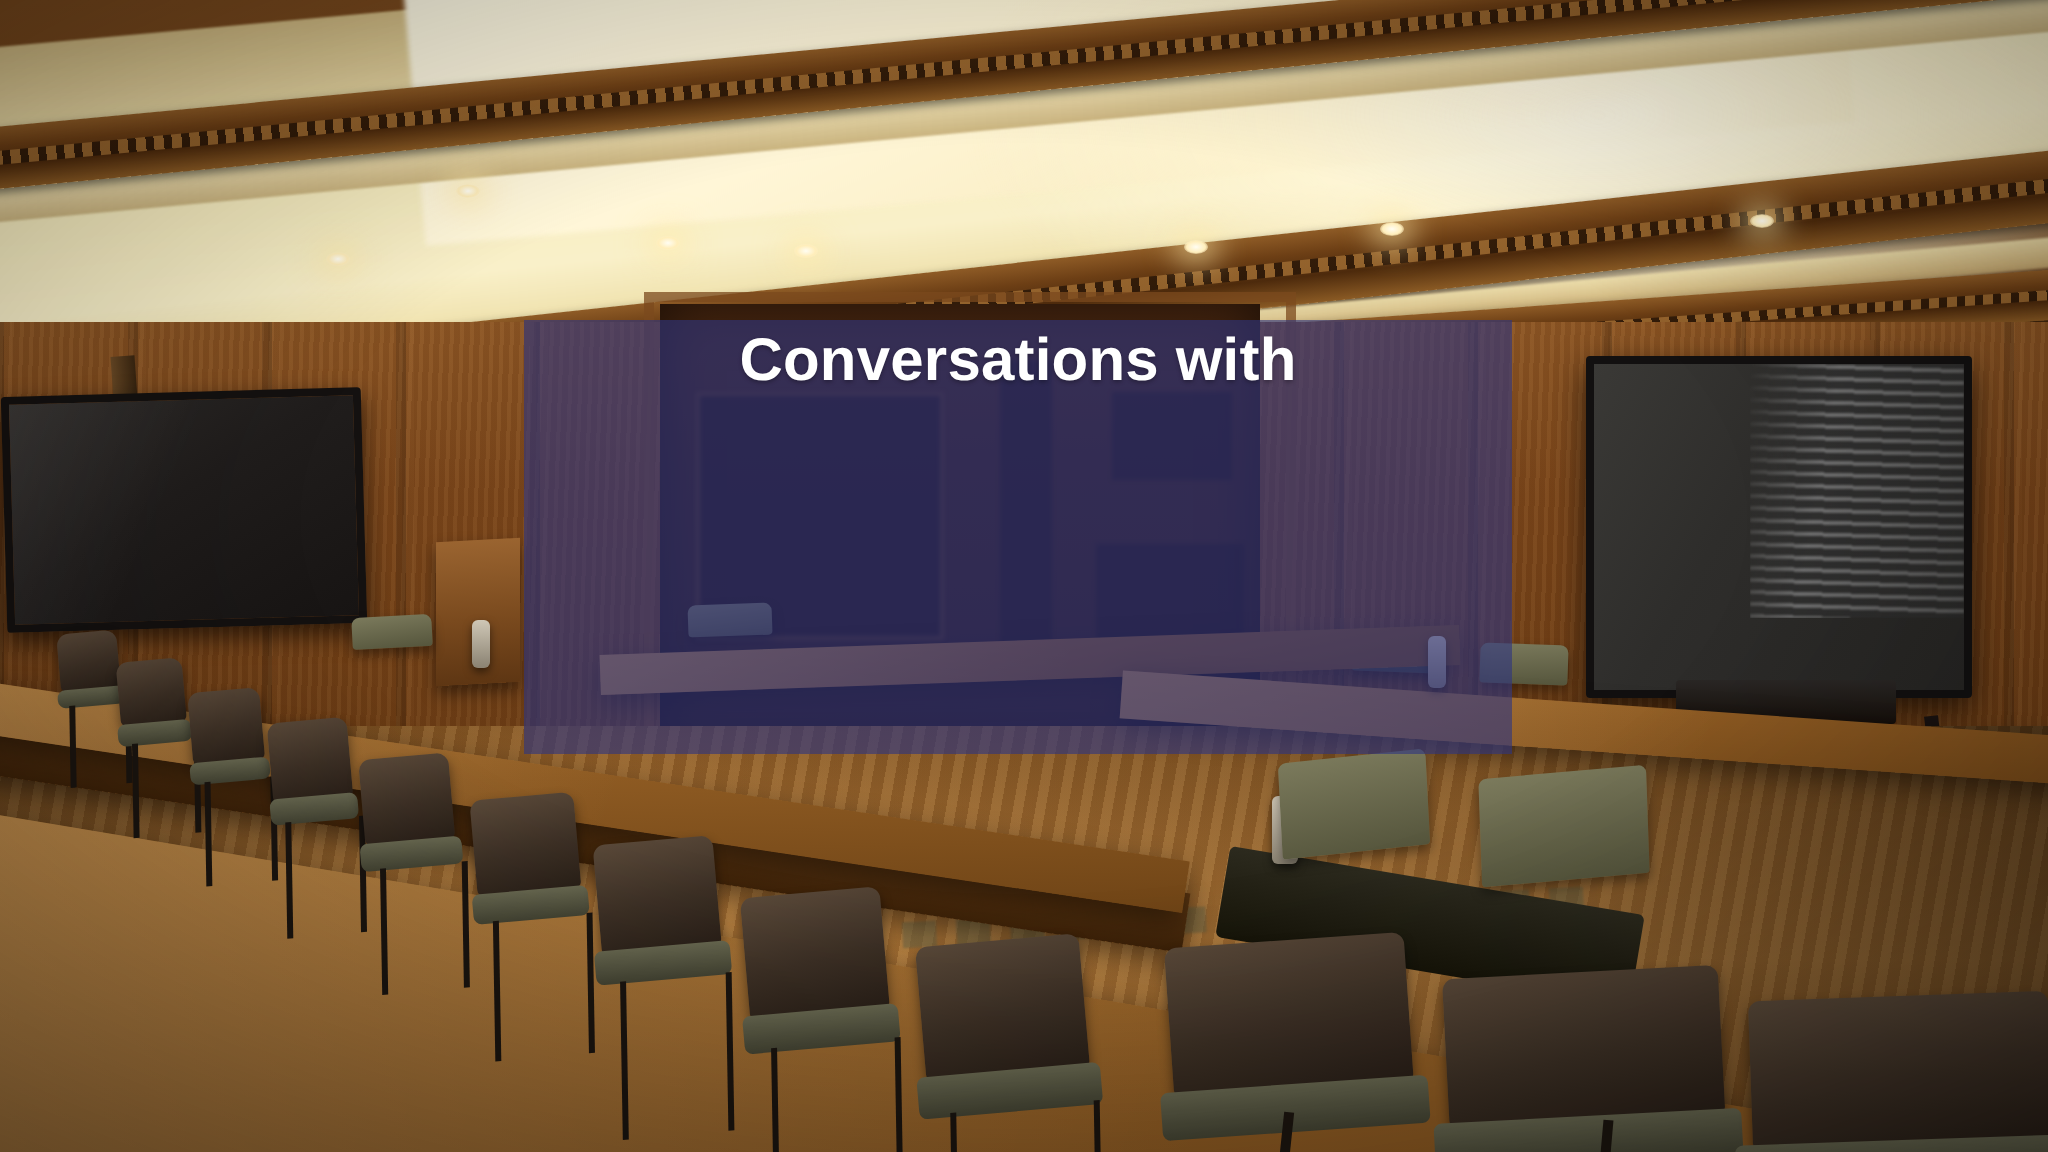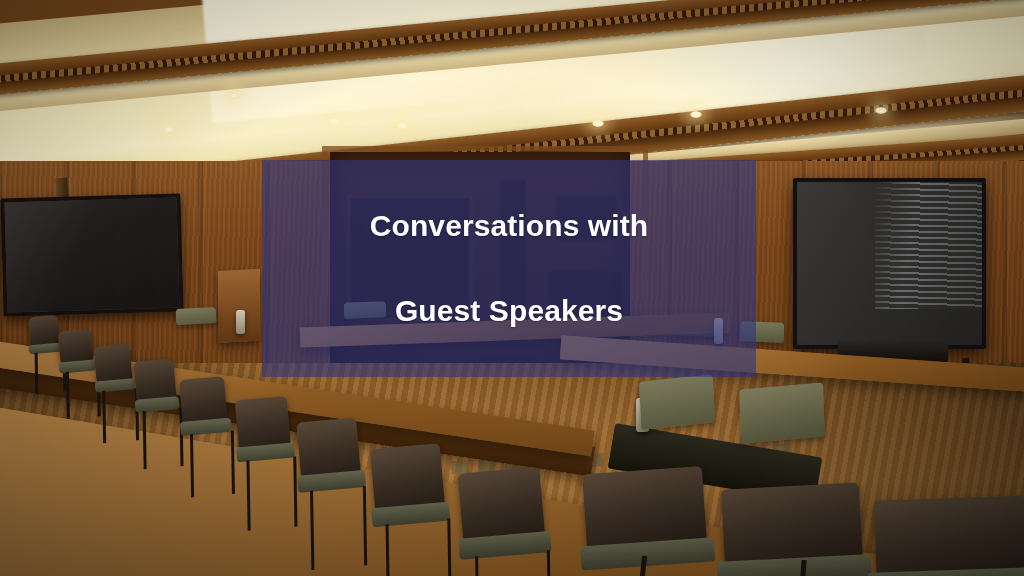--- a/index.html
+++ b/index.html
@@ -154,21 +154,21 @@
   .olive-chair{position:absolute;background:linear-gradient(175deg,#7b7a5c,#55553c);border-radius:4px 4px 2px 2px;
     box-shadow:0 3px 6px rgba(0,0,0,.4);}
   .leg{position:absolute;background:#1d1610;}
 
   .vignette{position:absolute;inset:0;pointer-events:none;
     background:radial-gradient(ellipse 78% 72% at 50% 45%,rgba(0,0,0,0) 45%,rgba(0,0,0,.38) 100%);}
   .photo-blur{position:absolute;inset:0;pointer-events:none;backdrop-filter:blur(.35px);}
 
   
   .overlay-card{position:absolute;display:flex;flex-direction:column;
-    align-items:center;justify-content:center;box-sizing:border-box;}
+    align-items:center;justify-content:flex-start;box-sizing:border-box;}
   .overlay-tint{position:absolute;inset:0;}
   .title{position:relative;margin:0;text-align:center;color:#fff;
     font-weight:700;font-size:30px;line-height:1.42;letter-spacing:.1px;
     text-shadow:0 1px 2px rgba(0,0,0,.30);white-space:nowrap;}
 </style>
 </head>
 <body>
 
 <div class="stage">
 
@@ -326,17 +326,16 @@
 
     <div class="photo-blur"></div>
     <div class="vignette"></div>
   </div>
 
   <div class="overlay-card" id="overlay-card" style="left: 262px; top: 160px; width: 494px; height: 217px;">
     <div class="overlay-tint" id="overlay-tint" style="background: rgb(46, 53, 128); opacity: 0.62;"></div>
     <h1 class="title" style="color: rgb(255, 255, 255);">
       <span>Conversations with</span><br>
       <br>
-      <span>Guest Speakers</span>
     </h1>
   </div>
 
 </div>
 
 </body></html>

